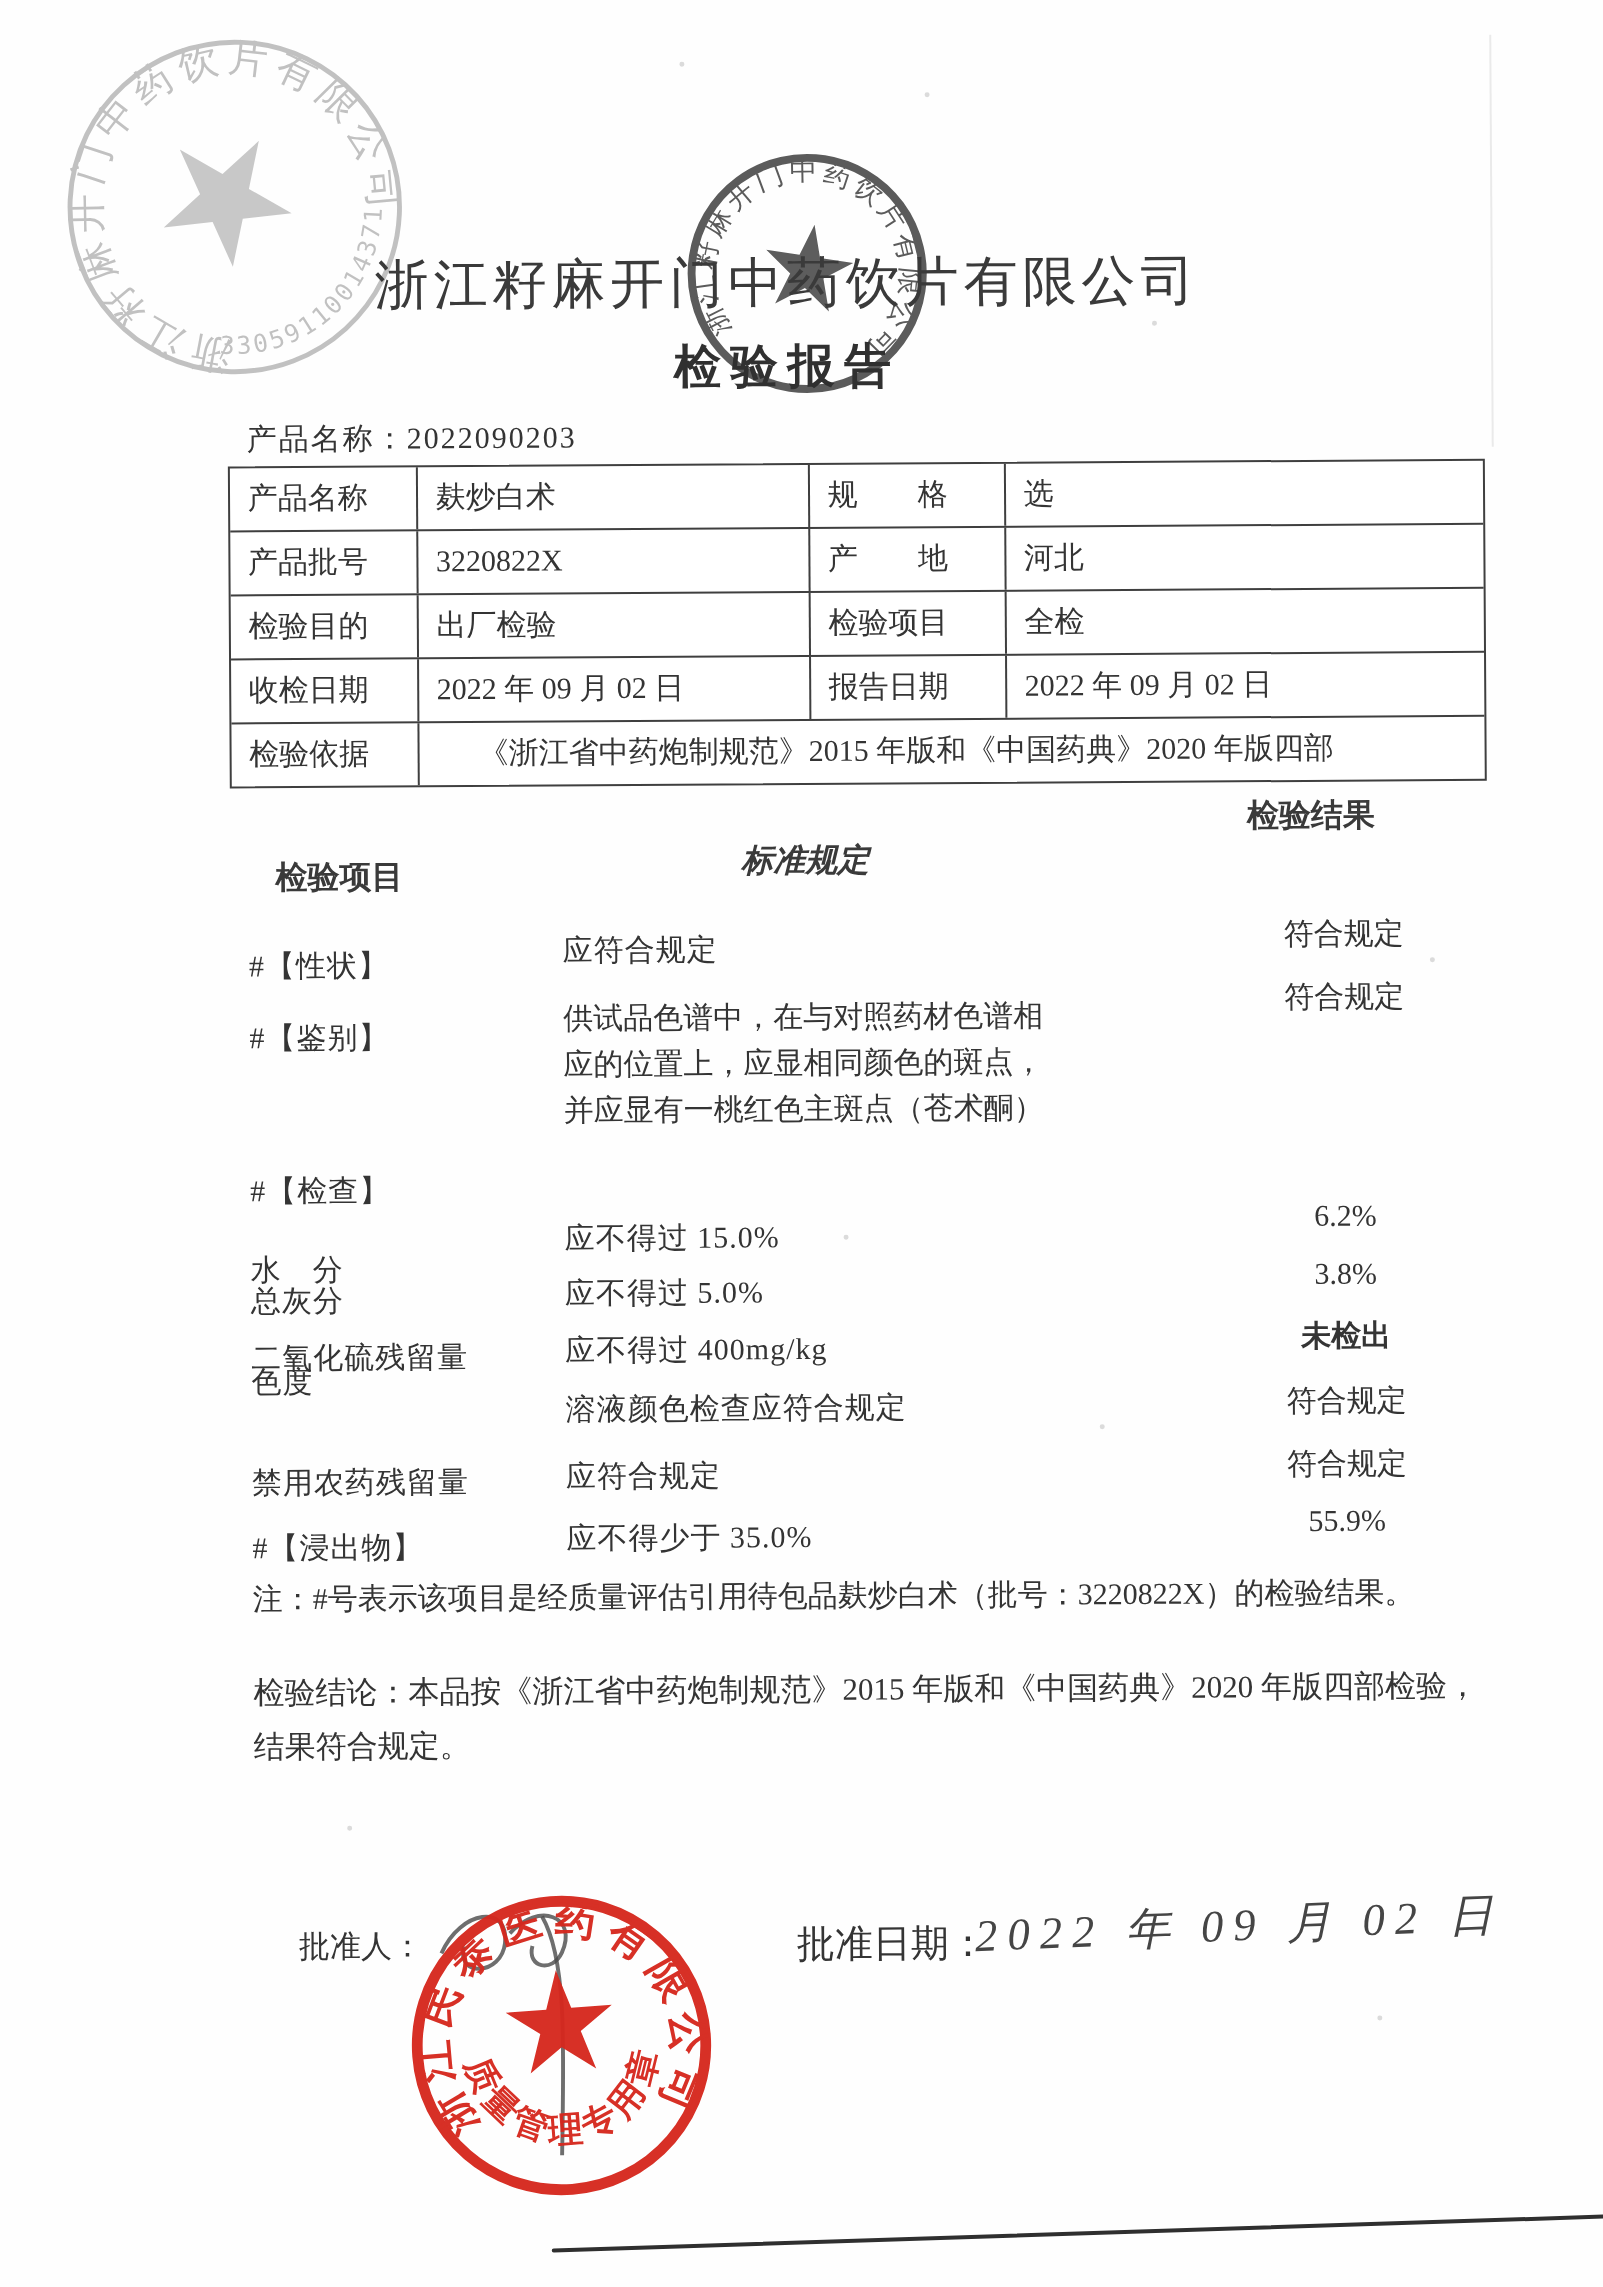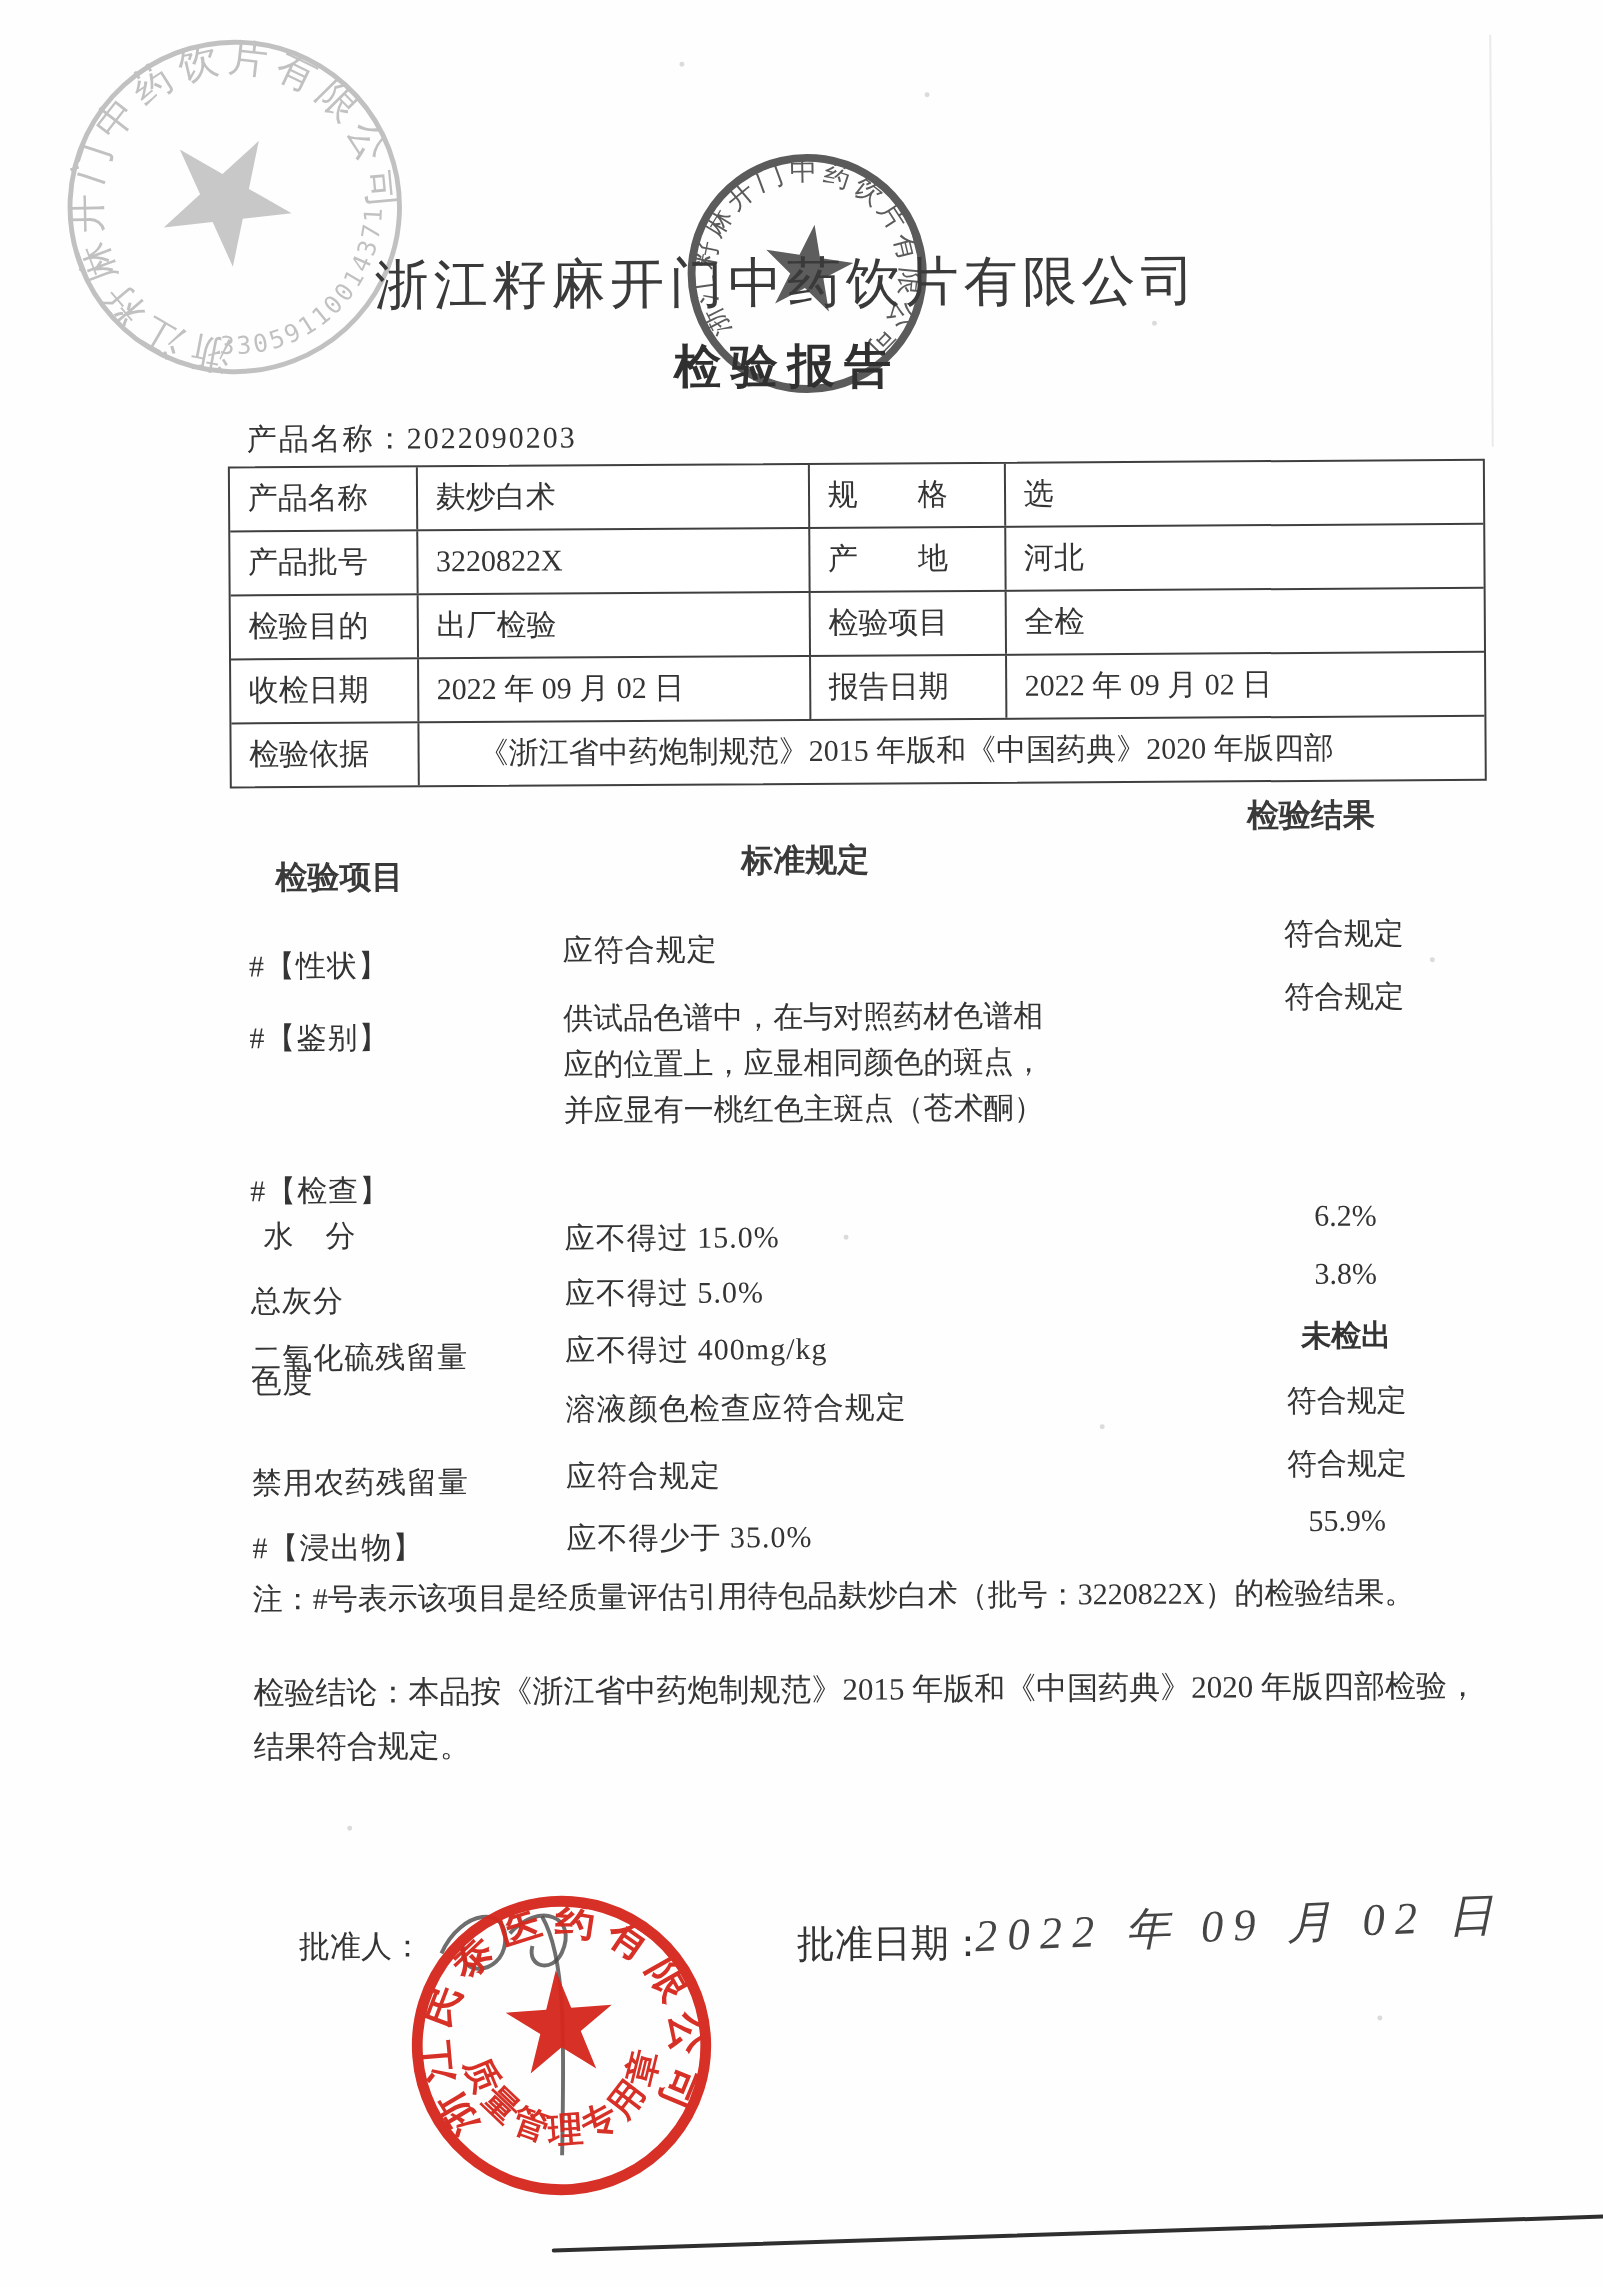--- a/index.html
+++ b/index.html
@@ -134,38 +134,38 @@
         <div class="ic c3">报告日期</div>
         <div class="ic c4">2022 年 09 月 02 日</div>
       </div>
       <div class="itr">
         <div class="ic c1">检验依据</div>
         <div class="ic cw" style="padding-left:59px">《浙江省中药炮制规范》2015 年版和《中国药典》2020 年版四部</div>
       </div>
     </div>
 
     <div class="abs res-head" style="left:277px;top:853px;">检验项目</div>
-    <div class="abs res-head" style="left:743px;top:839px;">标准规定</div>
+    <div class="abs res-head" style="left:743px;top:839px;font-style:italic;">标准规定</div>
     <div class="abs res-head" style="left:1249px;top:797px;">检验结果</div>
 
     <div class="abs res-item" style="top:943px;">#【性状】</div>
     <div class="abs res-std" style="top:929px;">应符合规定</div>
     <div class="abs res-val" style="top:917px;">符合规定</div>
 
     <div class="abs res-item" style="top:1015px;">#【鉴别】</div>
     <div class="abs res-std-multi" style="top:994px;">
       <div>供试品色谱中，在与对照药材色谱相</div>
       <div>应的位置上，应显相同颜色的斑点，</div>
       <div>并应显有一桃红色主斑点（苍术酮）</div>
     </div>
     <div class="abs res-val" style="top:980px;">符合规定</div>
 
     <div class="abs res-item" style="top:1168px;">#【检查】</div>
 
-    <div class="abs res-item" style="top:1213px;margin-left:13px;">水　分</div>
+    <div class="abs res-item" style="top:1247px;">水　分</div>
     <div class="abs res-std" style="top:1217px;">应不得过 15.0%</div>
     <div class="abs res-val" style="top:1202px;">6.2%</div>
 
     <div class="abs res-item" style="top:1278px;">总灰分</div>
     <div class="abs res-std" style="top:1272px;">应不得过 5.0%</div>
     <div class="abs res-val" style="top:1260px;">3.8%</div>
 
     <div class="abs res-item" style="top:1335px;">二氧化硫残留量</div>
     <div class="abs res-std" style="top:1329px;">应不得过 400mg/kg</div>
     <div class="abs res-val" style="top:1319px;font-weight:bold;">未检出</div>

